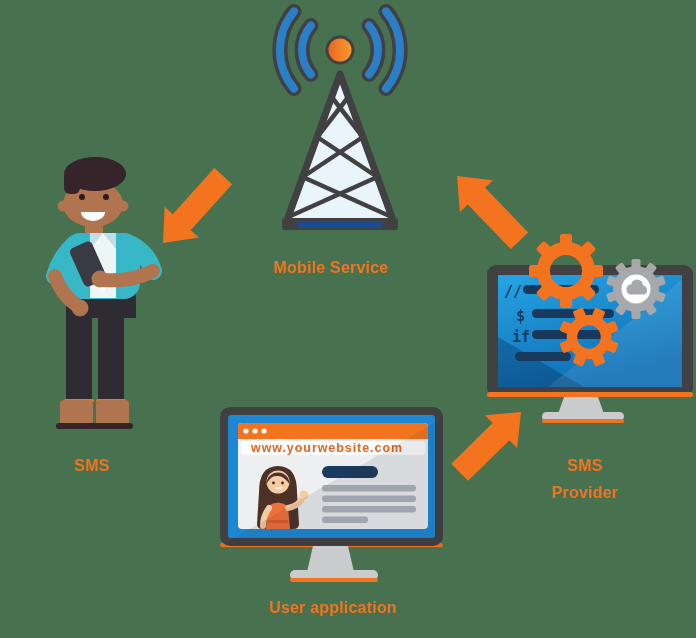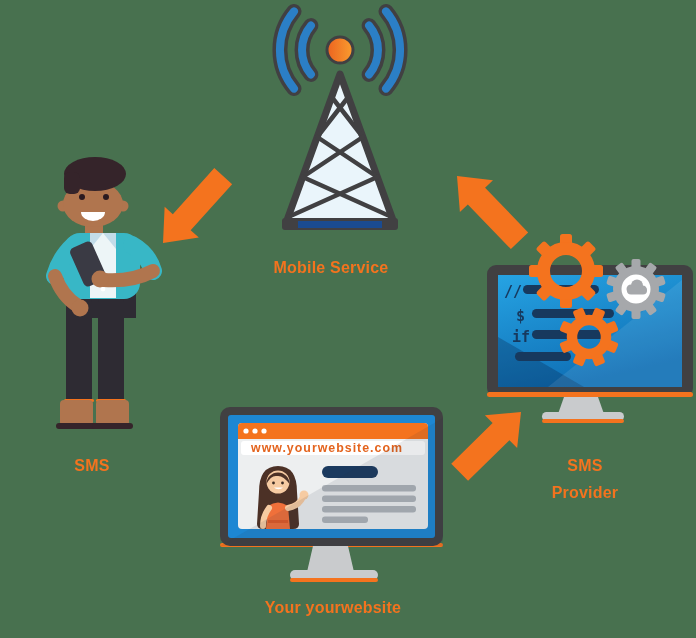--- a/index.html
+++ b/index.html
@@ -253,16 +253,16 @@
   <div class="diagram-label" style="left:2px;top:452px;width:180px;">
     <span>SMS</span>
   </div>
 
   <div class="diagram-label" style="left:515px;top:452px;width:140px;">
     <span>SMS</span>
     <span>Provider</span>
   </div>
 
   <div class="diagram-label" style="left:233px;top:594px;width:200px;">
-    <span>Your yourwebsite</span>
+    <span>User application</span>
   </div>
 
 </div>
 
 </body></html>

